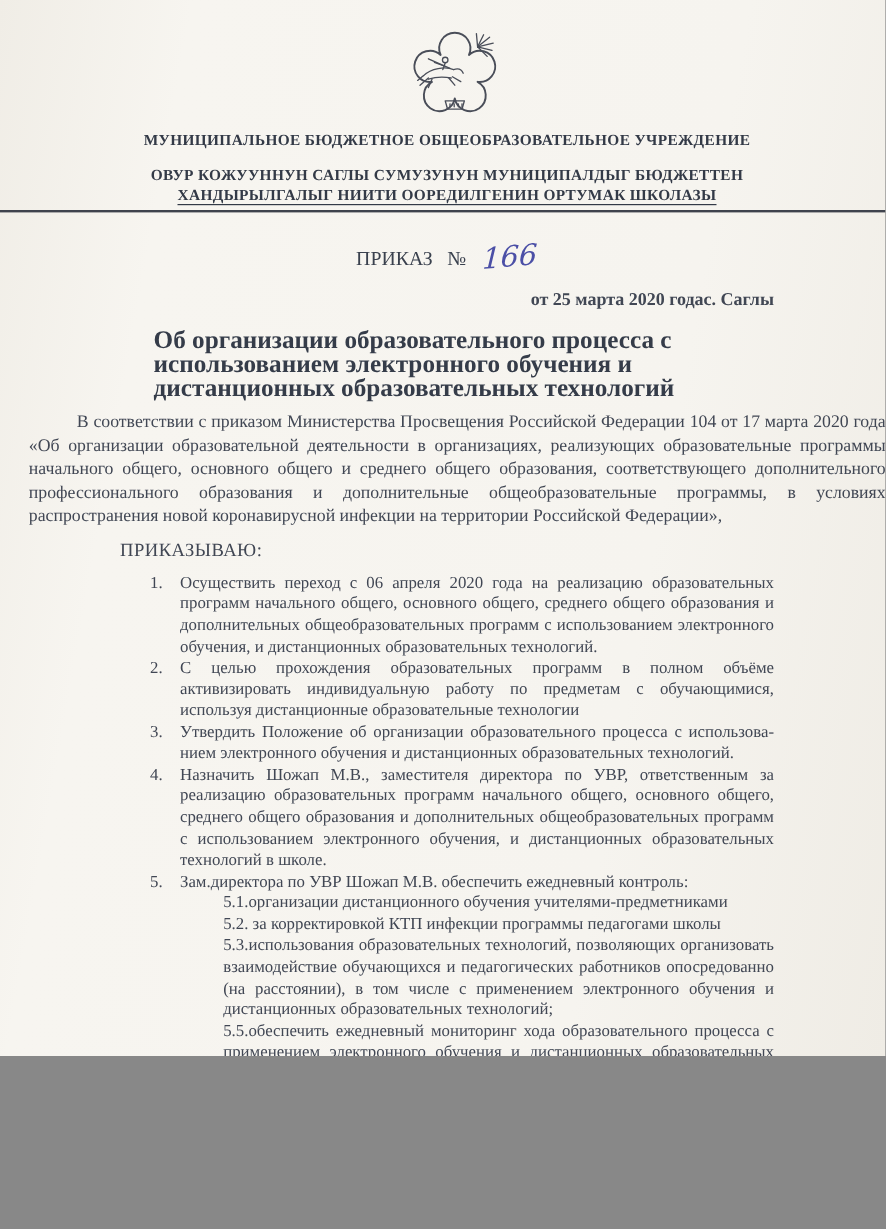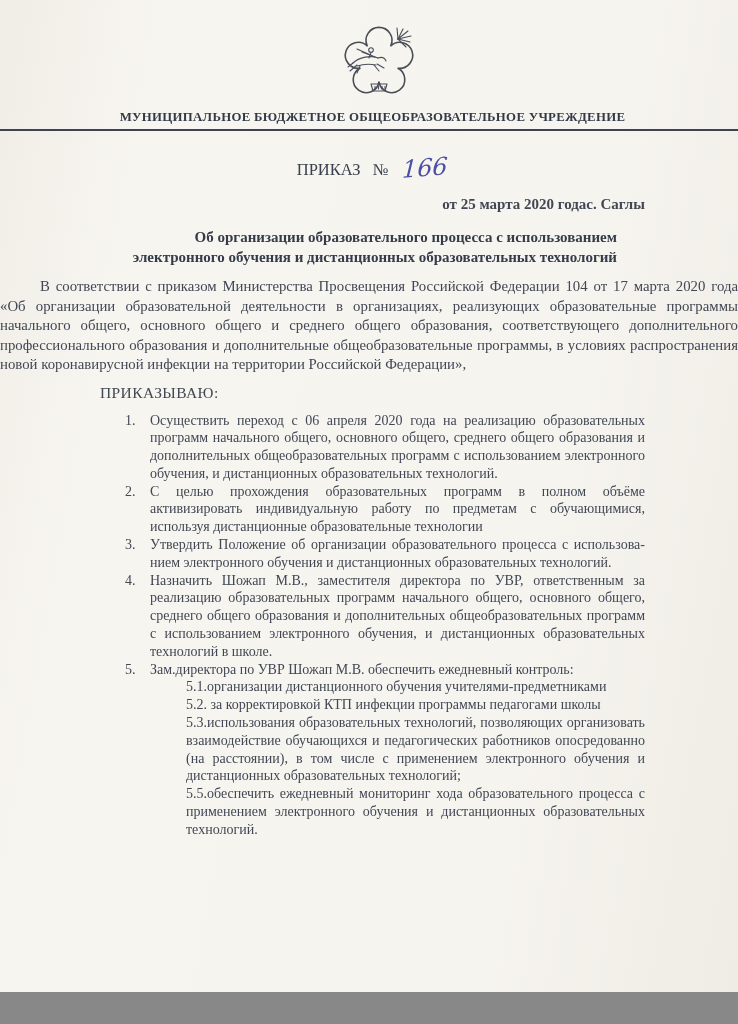--- a/index.html
+++ b/index.html
@@ -1,18 +1,18 @@
 <!DOCTYPE html>
 <html><head>
 <meta charset="utf-8">
 <style>
   html,body{margin:0;padding:0;background:#888;}
   .page{
     position:relative;
-    width:738px;height:992px;
+    width:738px;height:880px;
     margin:0 auto;
     background:linear-gradient(100deg,#f0ede6 0%,#f7f5f0 18%,#f6f4ef 70%,#efece5 100%);
     font-family:"Liberation Serif","DejaVu Serif",serif;
     color:#414754;
     overflow:hidden;
   }
   .inset{margin-left:100px;margin-right:93px;}
   .emblem{width:104px;height:78px;margin:24px auto 0;transform:translateX(10px);}
   .org{ text-align:center;font-weight:bold;color:#333a47;}
   .org-ru{margin-top:6px;font-size:12.8px;line-height:18px;letter-spacing:.3px;}
@@ -24,22 +24,22 @@
     display:inline-block;
     font-family:"DejaVu Serif",serif;
     font-style:italic;
     font-size:24px;
     color:#4b4fa6;
     transform:rotate(-5deg) skewX(-8deg);
     margin-left:14px;
     vertical-align:-1px;
   }
   .meta-row{margin-top:13px;display:flex;justify-content:flex-end;font-size:15px;line-height:21px;font-weight:bold;}
-  .doc-title{margin-top:12px;text-align:right;font-weight:bold;font-size:15px;line-height:20px;color:#353c49;padding:0 28px;}
-  .preamble{margin:10px 0 0 0;font-size:14.8px;line-height:19.5px;text-align:justify;text-indent:40px;}
+  .doc-title{margin-top:12px;text-align:left;font-weight:bold;font-size:21px;line-height:20px;color:#353c49;padding:0 28px;}
+  .preamble{margin:10px 0 0 0;font-size:14.8px;line-height:19.5px;text-align:justify;text-indent:40px;padding-left:24px;}
   .decree{margin-top:7px;font-size:15.5px;line-height:21px;letter-spacing:.4px;}
   .items{margin-top:9px;font-size:14px;line-height:17.8px;}
   .item{position:relative;padding-left:50px;text-align:justify;}
   .item .num{position:absolute;left:25px;top:0;}
   .subs{margin-left:36px;}
   .sub{margin:0;text-align:justify;}
   .scan-band{
     position:absolute;left:55px;right:0;top:1012px;height:6px;
     background:linear-gradient(to right,rgba(35,36,43,.12),rgba(35,36,43,.75) 18%,#1f2026 55%,#23242b 100%);
     border-radius:3px 0 0 3px;
@@ -81,20 +81,24 @@
           <path d="M 55,62.5 v 2.5"></path>
           <path d="M 58,62.5 v 2.5"></path>
       </g>
     </svg>
   </div>
 
   <div class="org org-ru inset">
     <div>МУНИЦИПАЛЬНОЕ БЮДЖЕТНОЕ ОБЩЕОБРАЗОВАТЕЛЬНОЕ УЧРЕЖДЕНИЕ</div>
   </div>
 
+  <div class="org org-tuva inset">
+    <div>ОВУР КОЖУУННУН САГЛЫ СУМУЗУНУН МУНИЦИПАЛДЫГ БЮДЖЕТТЕН</div>
+    <div class="underlined">ХАНДЫРЫЛГАЛЫГ НИИТИ ООРЕДИЛГЕНИН ОРТУМАК ШКОЛАЗЫ</div>
+  </div>
 
   <div class="rule"></div>
 
   <div class="order-heading inset">
     <span>ПРИКАЗ №</span><span class="handwritten">166</span>
   </div>
 
   <div class="meta-row inset">
     <span>от 25 марта 2020 года</span>
     <span>с. Саглы</span>

